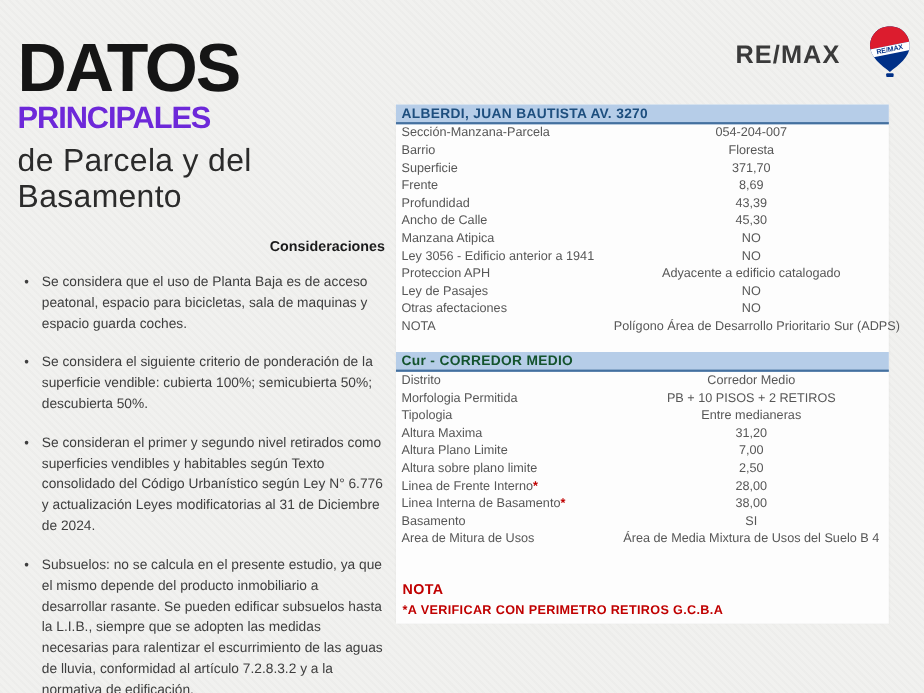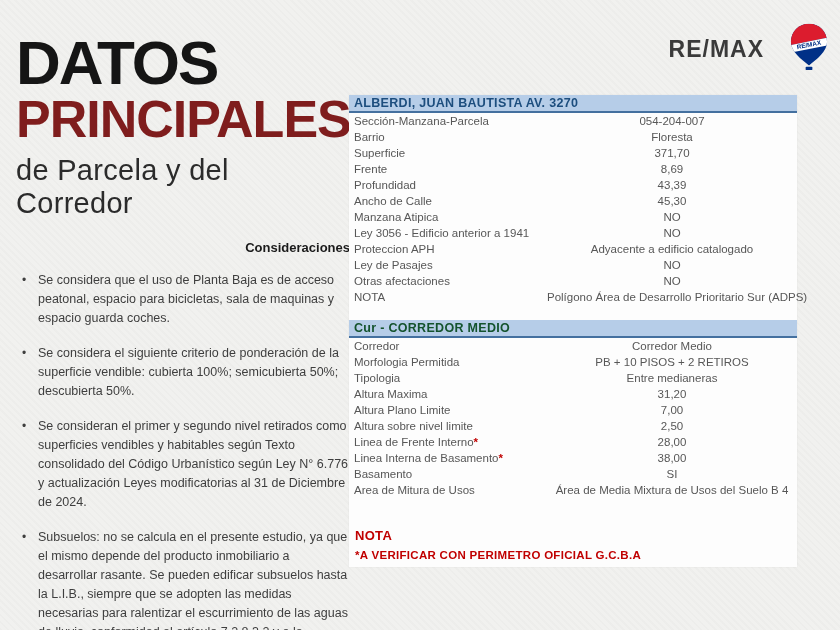--- a/index.html
+++ b/index.html
@@ -14,29 +14,29 @@
   }
 
   
   .brand { position:absolute; top:22px; right:10px; display:flex; align-items:center; gap:24px; }
   .wordmark { font-size:23px; font-weight:bold; color:#3a3a3a; letter-spacing:1px; }
   .balloon { width:42px; height:54px; display:block; }
 
   
   .left { position:absolute; left:16px; top:34px; width:334px; }
   .title1 { font-size:62px; font-weight:bold; line-height:0.95; letter-spacing:-2px; color:#151515; }
-  .title2 { font-size:52px; font-weight:bold; line-height:1.0; letter-spacing:-1px; color:#7f1d1d; margin-top:0px; }
+  .title2 { font-size:28px; font-weight:bold; line-height:1.0; letter-spacing:-1px; color:#6d28d9; margin-top:0px; }
   .subtitle { font-size:29px; font-weight:normal; color:#2b2b2b; margin-top:9px; letter-spacing:0.3px; }
   .considerations-h { font-size:13px; font-weight:bold; color:#1a1a1a; margin-top:20px;text-align:right; }
   .bullets { list-style:none; margin-top:16px; }
   .bullets li { position:relative; padding-left:22px; font-size:12.5px; line-height:19px; color:#3e3e3e; margin-bottom:16px; }
   .bullets li::before { content:"•"; position:absolute; left:6px; top:0px; font-size:12px; color:#3e3e3e; }
 
   
-  .panel { position:absolute; left:349px; top:95px; width:448px; height:472px; background:#fdfdfd; box-shadow:0 0 2px rgba(0,0,0,0.05); }
+  .panel { position:absolute; left:360px; top:95px; width:448px; height:472px; background:#fdfdfd; box-shadow:0 0 2px rgba(0,0,0,0.05); }
   .tbl { width:100%; }
   .tbl + .tbl { margin-top:15px; }
   .tbl-header {
     height:18px; line-height:16px; padding-left:5px;
     background:#b6cde8; color:#1d4e7e;
     font-size:12.5px; font-weight:bold; letter-spacing:0.3px;
     border-bottom:2px solid #44709f;
   }
   .trow { display:flex; height:16px; align-items:center; font-size:11.5px; color:#575757; }
   .tlabel { flex:0 0 198px; padding-left:5px; white-space:nowrap; }
@@ -64,21 +64,21 @@
       <path d="M0 27 L50 17 L50 26 L0 36 Z" fill="#ffffff"></path>
       <text x="25" y="28.5" font-size="7.5" font-weight="bold" fill="#003087" text-anchor="middle" transform="rotate(-11 25 27)" font-family="Liberation Sans, sans-serif">RE/MAX</text>
     </g>
     <rect x="21" y="52" width="8" height="4" rx="1" fill="#003087"></rect>
   </svg>
 </div>
 
 <div class="left">
   <div class="title1">DATOS</div>
   <div class="title2">PRINCIPALES</div>
-  <div class="subtitle">de Parcela y del Corredor</div>
+  <div class="subtitle">de Parcela y del Basamento</div>
   <div class="considerations-h">Consideraciones</div>
   <ul class="bullets">
       <li>Se considera que el uso de Planta Baja es de acceso peatonal, espacio para bicicletas, sala de maquinas y espacio guarda coches.</li>
       <li>Se considera el siguiente criterio de ponderación de la superficie vendible: cubierta 100%; semicubierta 50%; descubierta 50%.</li>
       <li>Se consideran el primer y segundo nivel retirados como superficies vendibles y habitables según Texto consolidado del Código Urbanístico según Ley N° 6.776 y actualización Leyes modificatorias al 31 de Diciembre de 2024.</li>
       <li>Subsuelos: no se calcula en el presente estudio, ya que el mismo depende del producto inmobiliario a desarrollar rasante. Se pueden edificar subsuelos hasta la L.I.B., siempre que se adopten las medidas necesarias para ralentizar el escurrimiento de las aguas de lluvia, conformidad al artículo 7.2.8.3.2 y a la normativa de edificación.</li>
     </ul>
 </div>
 
 <div class="panel">
@@ -129,41 +129,41 @@
         <span class="tvalue">NO</span>
       </div>
       <div class="trow">
         <span class="tlabel">NOTA</span>
         <span class="tvalue">Polígono Área de Desarrollo Prioritario Sur (ADPS)</span>
       </div>
     </div>
   <div class="tbl">
       <div class="tbl-header" style="background: rgb(182, 205, 232); color: #14532d;">Cur - CORREDOR MEDIO</div>
       <div class="trow">
-        <span class="tlabel">Corredor</span>
+        <span class="tlabel">Distrito</span>
         <span class="tvalue">Corredor Medio</span>
       </div>
       <div class="trow">
         <span class="tlabel">Morfologia Permitida</span>
         <span class="tvalue">PB + 10 PISOS + 2 RETIROS</span>
       </div>
       <div class="trow">
         <span class="tlabel">Tipologia</span>
         <span class="tvalue">Entre medianeras</span>
       </div>
       <div class="trow">
         <span class="tlabel">Altura Maxima</span>
         <span class="tvalue">31,20</span>
       </div>
       <div class="trow">
         <span class="tlabel">Altura Plano Limite</span>
         <span class="tvalue">7,00</span>
       </div>
       <div class="trow">
-        <span class="tlabel">Altura sobre nivel limite</span>
+        <span class="tlabel">Altura sobre plano limite</span>
         <span class="tvalue">2,50</span>
       </div>
       <div class="trow">
         <span class="tlabel">Linea de Frente Interno<span class="mark">*</span></span>
         <span class="tvalue">28,00</span>
       </div>
       <div class="trow">
         <span class="tlabel">Linea Interna de Basamento<span class="mark">*</span></span>
         <span class="tvalue">38,00</span>
       </div>
@@ -171,15 +171,15 @@
         <span class="tlabel">Basamento</span>
         <span class="tvalue">SI</span>
       </div>
       <div class="trow">
         <span class="tlabel">Area de Mitura de Usos</span>
         <span class="tvalue">Área de Media Mixtura de Usos del Suelo B 4</span>
       </div>
     </div>
   <div class="nota">
     <div class="nota-title">NOTA</div>
-    <div class="nota-text">*A VERIFICAR CON PERIMETRO OFICIAL G.C.B.A</div>
+    <div class="nota-text">*A VERIFICAR CON PERIMETRO RETIROS G.C.B.A</div>
   </div>
 </div>
 
 </body></html>

